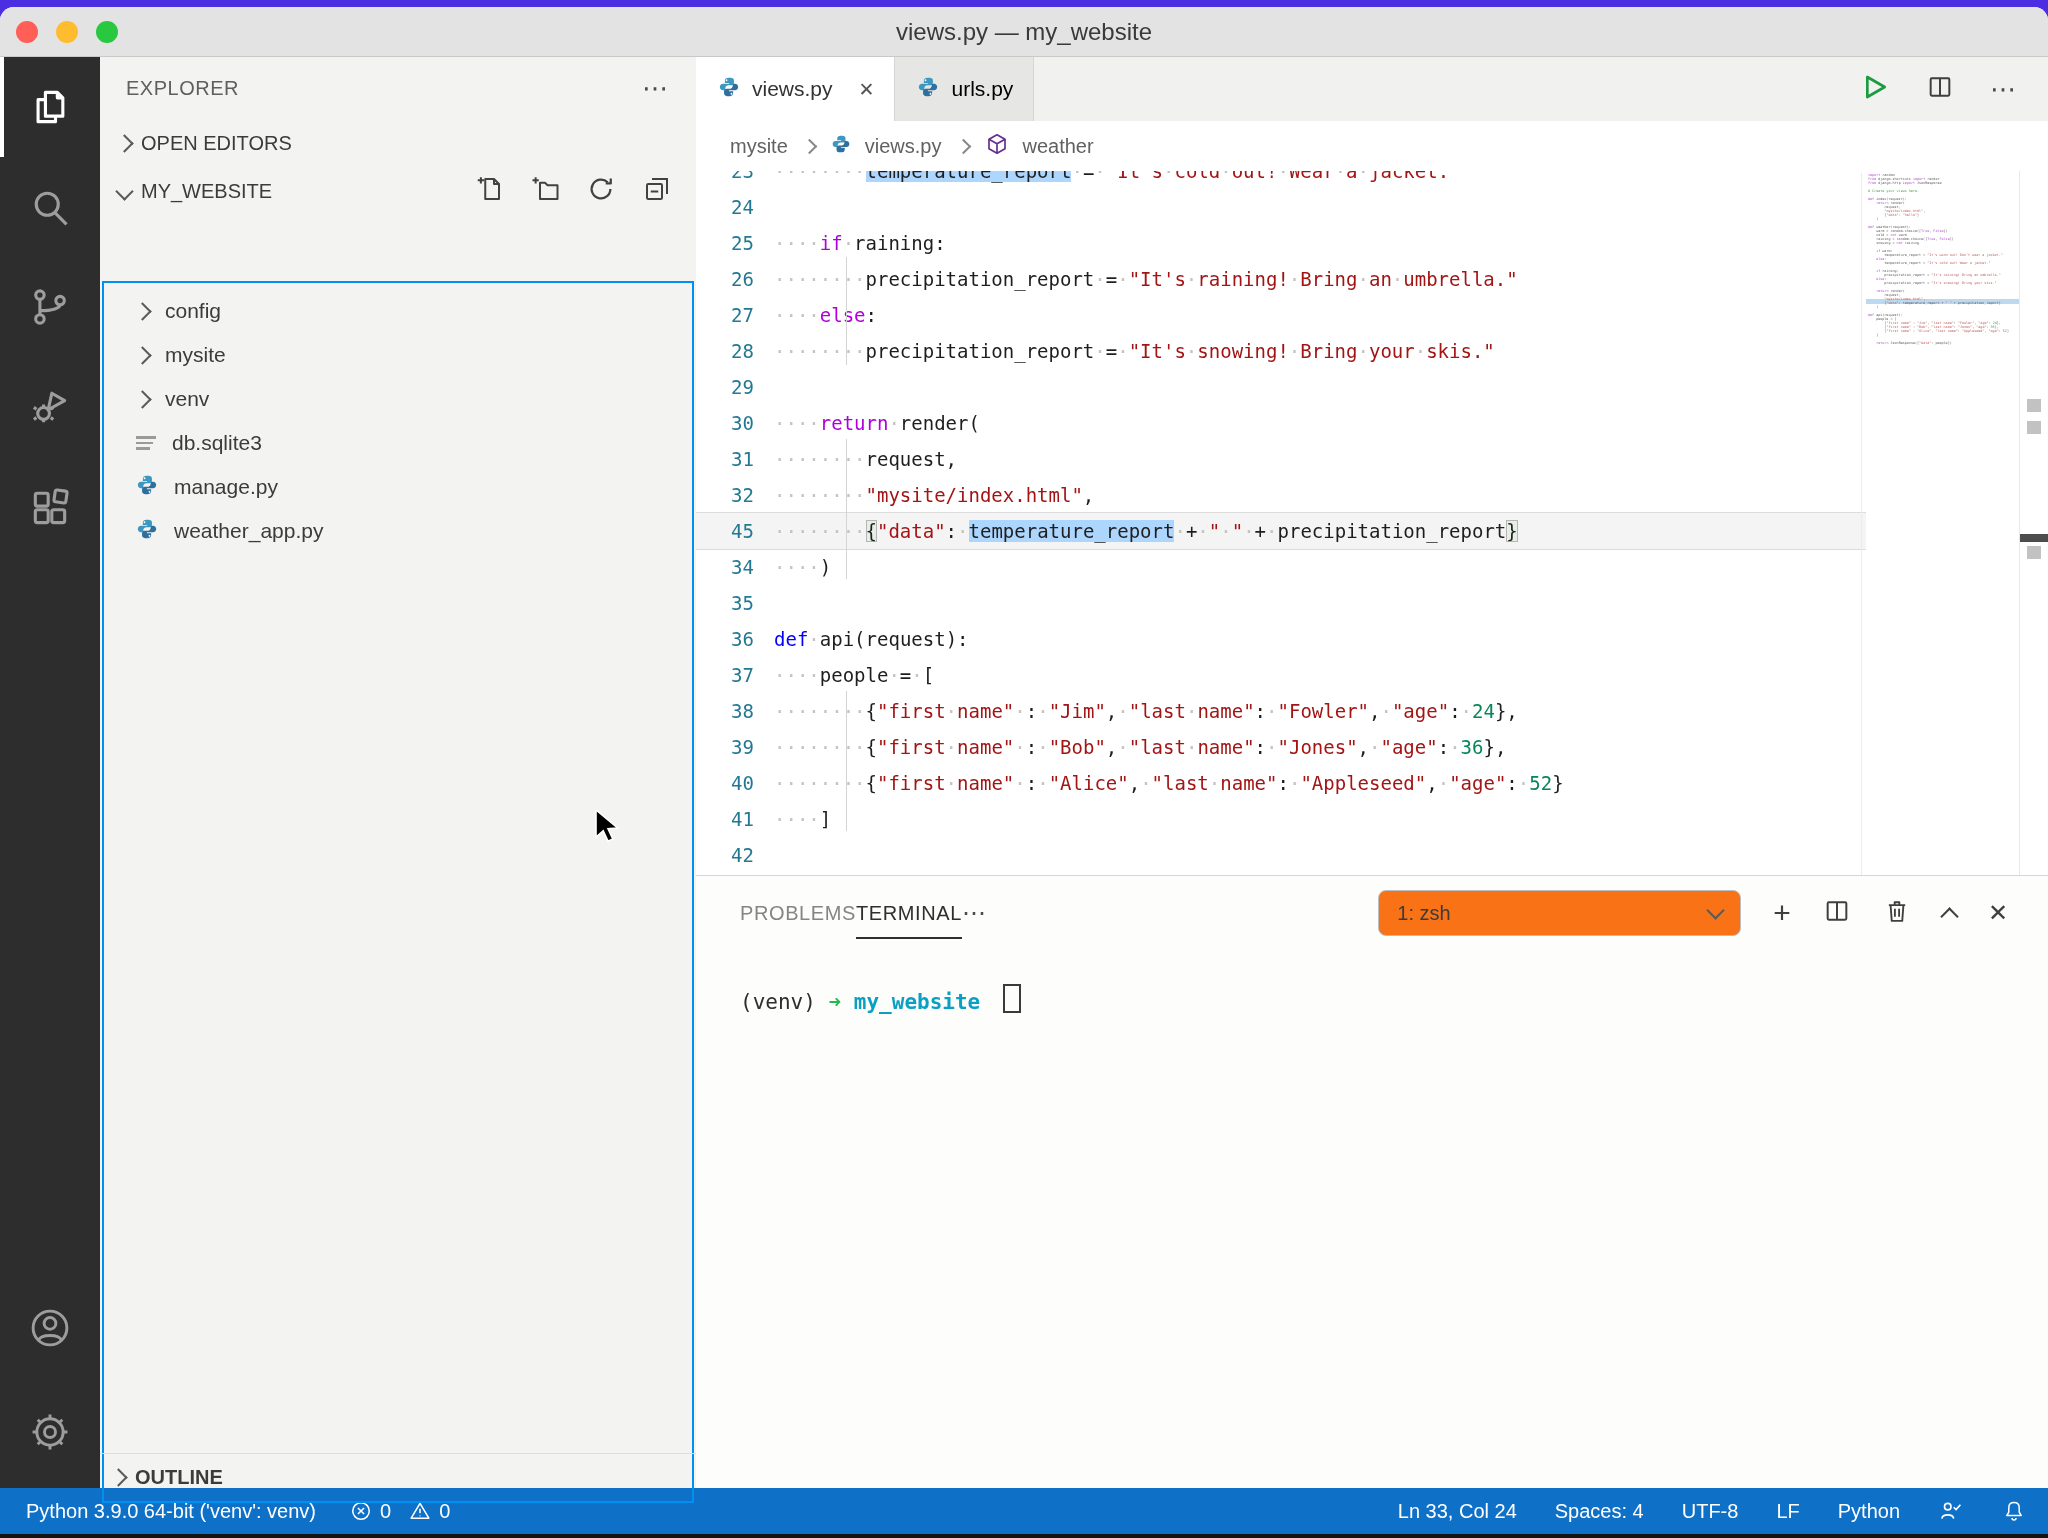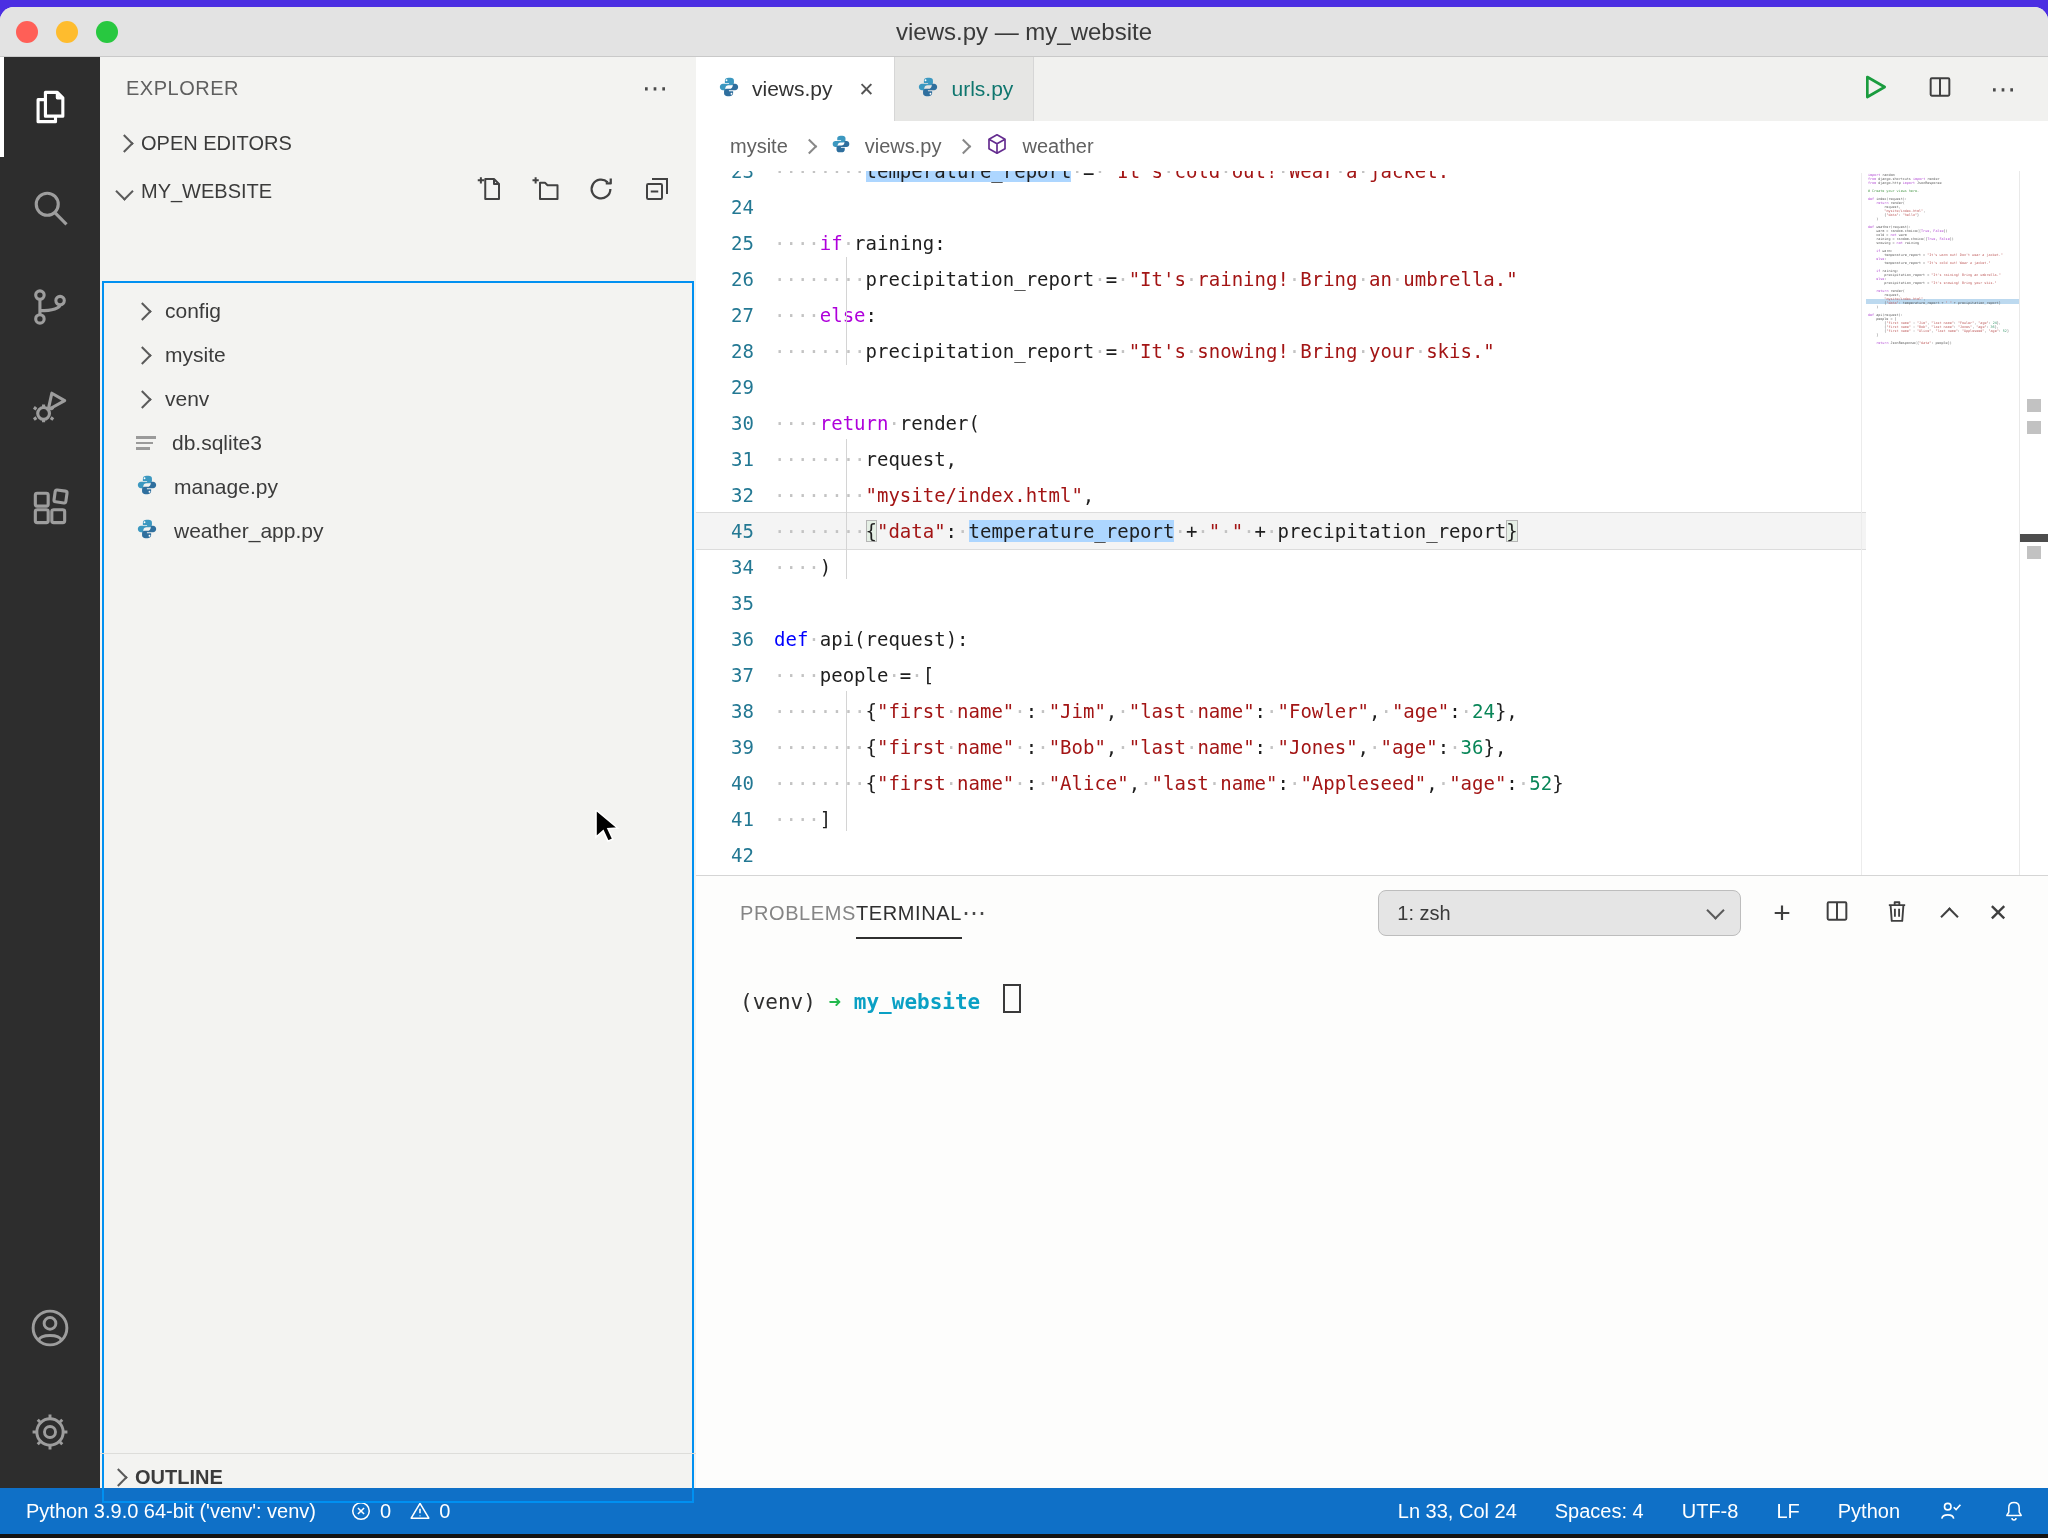--- a/index.html
+++ b/index.html
@@ -46,21 +46,21 @@
   .file-ico-generic i:nth-child(2){width:85%}
   .file-ico-generic i:nth-child(3){width:70%}
 
   
   .editor-region{flex:1;display:flex;flex-direction:column;min-width:0;background:#fff}
 
   
   .tabbar{height:64px;background:#f1f1ef;display:flex;flex:none;align-items:stretch}
   .tab{display:flex;align-items:center;gap:12px;padding:0 20px 0 22px;font-size:21px;border-right:1px solid #d6d6d6;cursor:default}
   .tab.active{background:#fff;color:#333}
-  .tab.inactive{background:#e6e6e4;color:#0f766e}
+  .tab.inactive{background:#e6e6e4;color:#000000}
   .tab .close{font-size:19px;color:#555;margin-left:14px}
   .tab-fill{flex:1}
   .ed-actions{display:flex;align-items:center;gap:36px;padding-right:30px;color:#3f3f3f}
 
   
   .breadcrumbs{height:50px;background:#fff;display:flex;align-items:center;padding-left:34px;gap:14px;font-size:20px;color:#616161;flex:none}
   .bc-sep{width:9px;height:9px;border-right:2px solid #888;border-bottom:2px solid #888;transform:rotate(-45deg);margin:0 2px}
 
   
   .editor{flex:1;position:relative;overflow:hidden;background:#fff}
@@ -93,21 +93,21 @@
   .mark{position:absolute;background:#c2c2c2}
 
   
   .panel{height:612px;flex:none;border-top:1px solid #d5d5d5;background:#fdfdfc;display:flex;flex-direction:column}
   .panel-header{height:74px;display:flex;align-items:center;padding:0 40px 0 44px;flex:none}
   .ptab{font-size:20px;letter-spacing:.6px;color:#858585;position:relative;cursor:default}
   .ptab.active{color:#2f2f2f}
   .ptab.active::after{content:"";position:absolute;left:0;right:0;bottom:-14px;height:2px;background:#2f2f2f}
   .p-more{font-size:24px;color:#4a4a4a;letter-spacing:2px}
   .p-right{margin-left:auto;display:flex;align-items:center;gap:32px;color:#3f3f3f}
-  .shell-select{width:325px;height:44px;border:1px solid #bdbdbd;border-radius:8px;display:flex;align-items:center;padding:0 18px;font-size:20px;color:#3b3b3b;background:#e5e5e5;justify-content:space-between}
+  .shell-select{width:325px;height:44px;border:1px solid #bdbdbd;border-radius:8px;display:flex;align-items:center;padding:0 18px;font-size:20px;color:#3b3b3b;background:#f97316;justify-content:space-between}
   .p-ico{font-size:30px;line-height:30px;color:#3f3f3f}
   .terminal{padding:34px 0 0 44px;font:21px/30px "DejaVu Sans Mono",monospace;color:#2f2f2f}
   .t-arrow{color:#23b94d;font-weight:bold}
   .t-dir{color:#0aa0c4;font-weight:bold}
   .t-cursor{display:inline-block;width:14px;height:25px;border:2px solid #3a3a3a;vertical-align:-4px;margin-left:10px}
 
   
   .statusbar{height:46px;background:#0f70c7;color:#fff;display:flex;align-items:center;font-size:20px;flex:none;padding:0 22px 0 26px}
   .st-left{display:flex;align-items:center;gap:34px}
   .st-item{display:flex;align-items:center;gap:8px}

